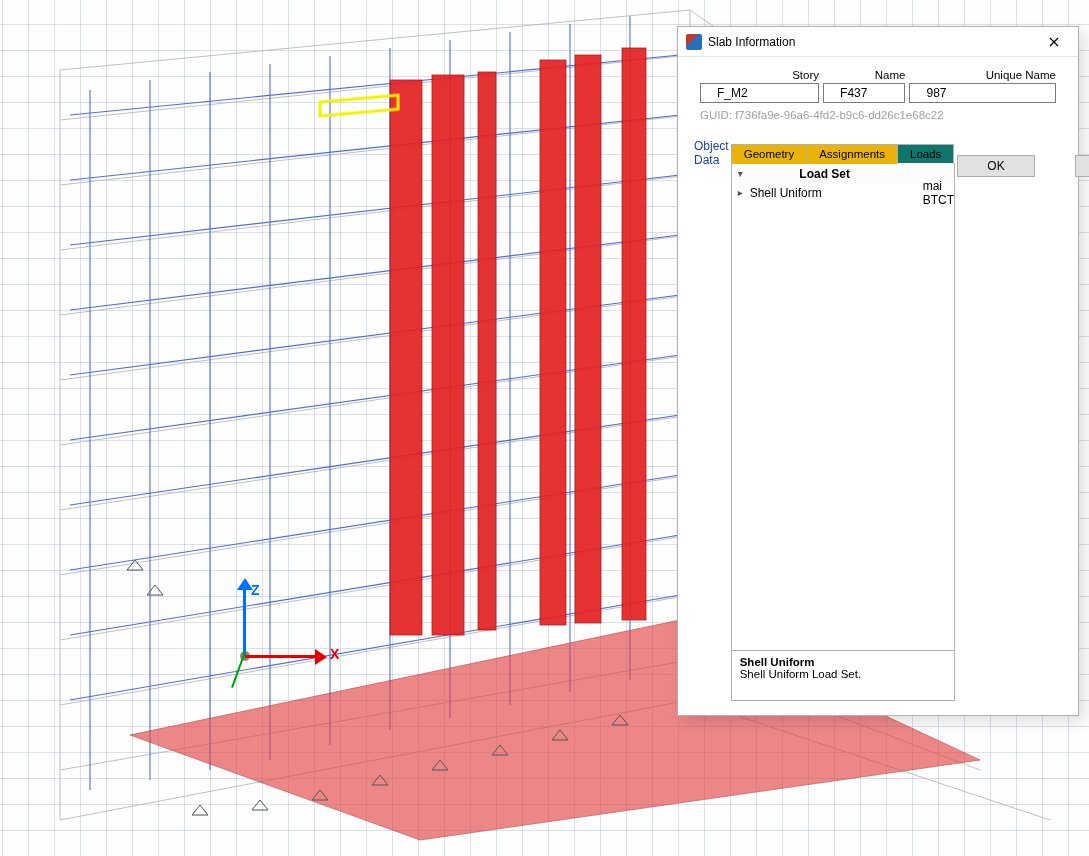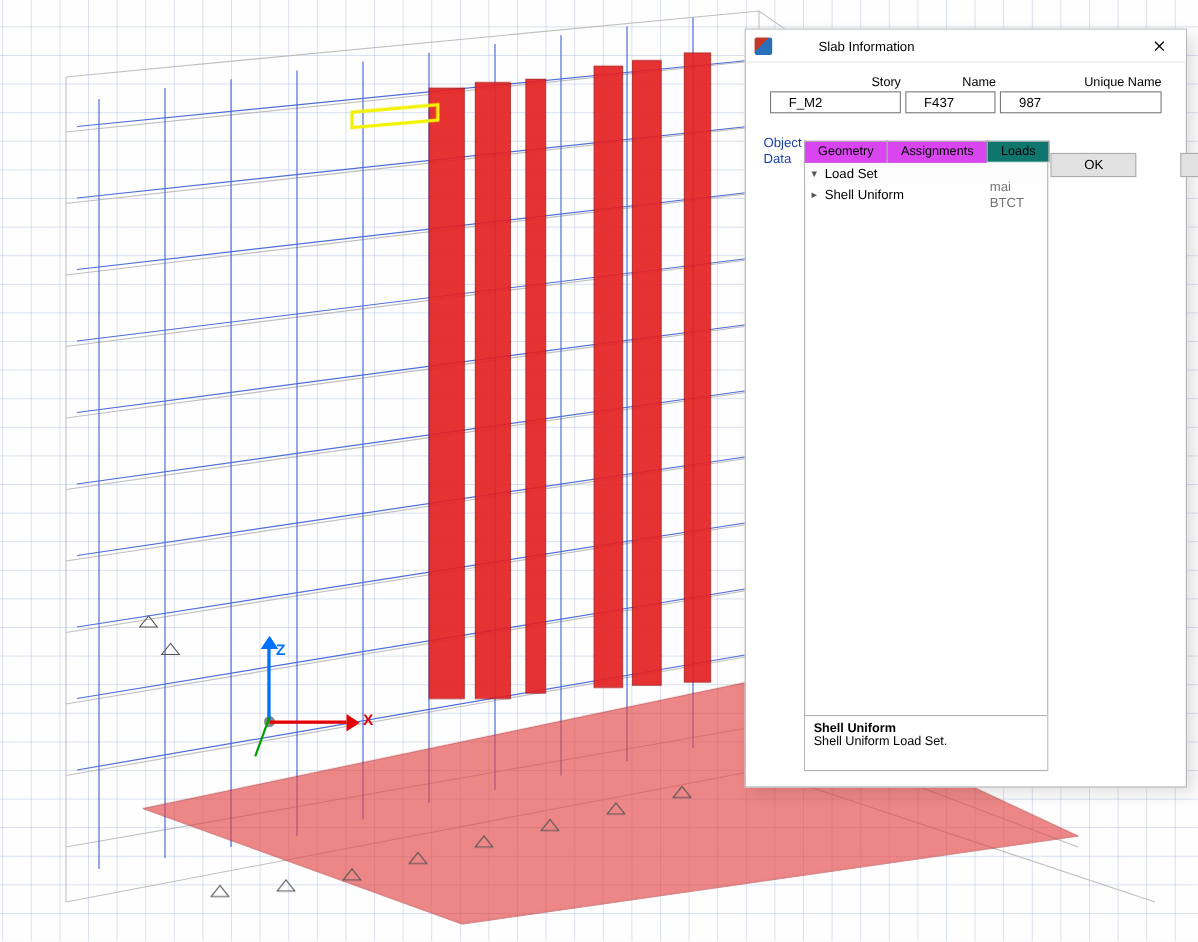--- a/index.html
+++ b/index.html
@@ -90,21 +90,20 @@
     display: flex;
     flex-direction: column;
   }
   .titlebar {
     height: 30px;
     display: flex;
     align-items: center;
     padding: 0 6px 0 8px;
     background: #fff;
     border-bottom: 1px solid #e5e5e5;
-    gap: 36px;
   }
   .app-icon {
     width: 16px; height: 16px;
     margin-right: 6px;
     background: linear-gradient(135deg,#c0392b 40%,#2a70b8 40%);
     border-radius: 2px;
   }
   .title-text { flex:1; font-size:12px; color:#000; }
   .close-btn {
     width: 36px; height: 26px;
@@ -157,21 +156,21 @@
   .tabs-wrap { margin:4px 2px 0 2px; flex:1; display:flex; flex-direction:column; }
   .tabs {
     display:flex;
     gap:0;
     position:relative;
     top:1px;
   }
   .tab {
     border:1px solid #b0b0b0;
     border-bottom:none;
-    background:#d946ef;
+    background:#eab308;
     padding:3px 12px 3px 12px;
     font-size:11.5px;
     color:#000;
     margin-right:-1px;
     cursor:pointer;
   }
   .tab.active {
     background:#0f766e;
     z-index:2;
     border-bottom:1px solid #fff;
@@ -196,22 +195,22 @@
   }
   .tree-row.header-row { background:#fcfcfc; }
   .tree-row .expander {
     width:12px;
     color:#555;
     font-size:10px;
     user-select:none;
   }
   .tree-row.child { padding-left:6px; }
   .tree-row .name { flex:0 0 150px; }
-  .tree-row.header-row .name { font-weight:normal; flex:0 0 150px; }
-  .tree-row .val { flex:1; color:#737373; }
+  .tree-row.header-row .name { font-weight:bold; flex:0 0 150px;text-align:center; }
+  .tree-row .val { flex:1; color:#000000;margin-left:23px; }
   .desc {
     border-top:1px solid #b0b0b0;
     padding:5px 8px;
     background:#fff;
     font-size:11.5px;
     min-height:50px;
   }
   .desc .d-title { font-weight:bold; }
   .desc .d-text { color:#000; }
 
@@ -351,20 +350,24 @@
   </div>
 
   <div class="dlg-body">
     <div class="idgrid">
       <div class="hdr">Story</div>
       <div class="hdr">Name</div>
       <div class="hdr">Unique Name</div>
       <input readonly="" value="F_M2" style="">
       <input readonly="" value="F437" style="">
       <input value="987" style="">
+    </div>
+    <div class="guid">
+      <span>GUID:</span>
+      <span>f736fa9e-96a6-4fd2-b9c6-dd26c1e68c22</span>
     </div>
 
     <div class="section2">
       <div class="section-label">Object Data</div>
       <div class="tabs-wrap">
         <div class="tabs">
           <div class="tab">Geometry</div>
           <div class="tab">Assignments</div>
           <div class="tab active">Loads</div>
         </div>

